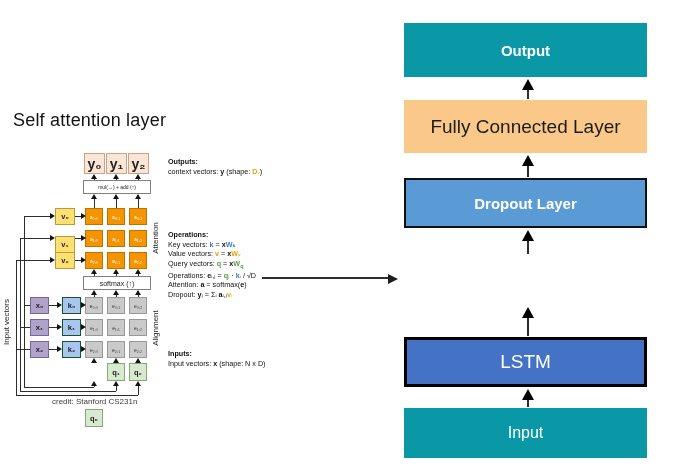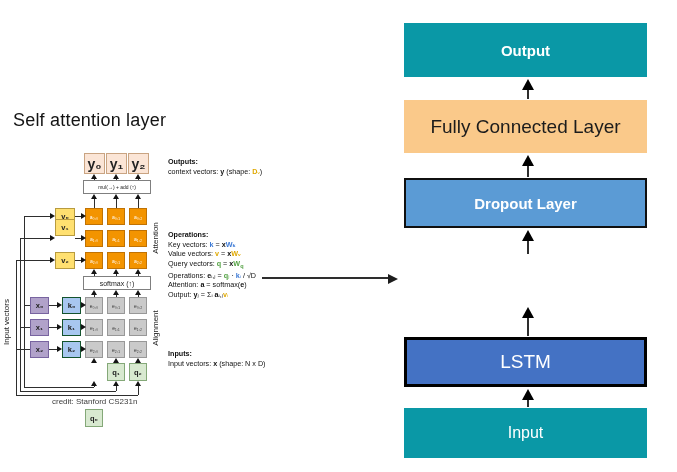--- a/index.html
+++ b/index.html
@@ -58,21 +58,21 @@
   <div class="rot" style="left:126px;top:322px;width:60px;">Alignment</div>
 
   <div class="vb yb" style="left:84px;top:153px;">y₀</div>
   <div class="vb yb" style="left:106px;top:153px;">y₁</div>
   <div class="vb yb" style="left:128px;top:153px;">y₂</div>
 
   <div class="wbox" style="left:83px;top:180px;width:68px;height:14px;font-size:5px;">mul(→) + add (↑)</div>
   <div class="wbox" style="left:83px;top:276px;width:68px;height:14px;font-size:7px;">softmax (↑)</div>
 
   <div class="vb vv" style="left:55px;top:208px;">v₀</div>
-  <div class="vb vv" style="left:55px;top:219px;text-align:right;">v₁</div>
+  <div class="vb vv" style="left:55px;top:236px;text-align:right;">v₁</div>
   <div class="vb vv" style="left:55px;top:252px;">v₂</div>
 
   <div class="gc oc" style="left:85px;top:208px;">a₀,₀</div>
   <div class="gc oc" style="left:107px;top:208px;">a₀,₁</div>
   <div class="gc oc" style="left:129px;top:208px;">a₀,₂</div>
   <div class="gc oc" style="left:85px;top:230px;">a₁,₀</div>
   <div class="gc oc" style="left:107px;top:230px;">a₁,₁</div>
   <div class="gc oc" style="left:129px;top:230px;">a₁,₂</div>
   <div class="gc oc" style="left:85px;top:252px;">a₂,₀</div>
   <div class="gc oc" style="left:107px;top:252px;">a₂,₁</div>
@@ -103,21 +103,21 @@
     <div class="tb-h">Outputs:</div>
     <div><span>context vectors: </span><span class="b">y</span><span> (shape: </span><span class="b gold">D</span><span class="gold">ᵥ</span><span>)</span></div>
   </div>
   <div class="tb" style="left:168px;top:230px;">
     <div class="tb-h">Operations:</div>
     <div><span>Key vectors: </span><span class="b blue">k</span><span> = </span><span class="b">x</span><span class="b blue">Wₖ</span></div>
     <div><span>Value vectors: </span><span class="b gold">v</span><span> = </span><span class="b">x</span><span class="b gold">Wᵥ</span></div>
     <div><span>Query vectors: </span><span class="b green">q</span><span> = </span><span class="b">x</span><span class="b green">W</span><span class="b green sub">q</span></div>
     <div><span>Operations: </span><span class="b">e</span><span>ᵢ,ⱼ</span><span> = </span><span class="b green">q</span><span class="green">ⱼ</span><span> · </span><span class="b blue">k</span><span class="blue">ᵢ</span><span> / √D</span></div>
     <div><span>Attention: </span><span class="b">a</span><span> = softmax(</span><span class="b">e</span><span>)</span></div>
-    <div><span>Output: </span><span class="b">y</span><span>ⱼ</span><span> = Σᵢ </span><span class="b">a</span><span>ᵢ,ⱼ</span><span class="b gold">v</span><span class="gold">ᵢ</span></div>
+    <div><span>Dropout: </span><span class="b">y</span><span>ⱼ</span><span> = Σᵢ </span><span class="b">a</span><span>ᵢ,ⱼ</span><span class="b gold">v</span><span class="gold">ᵢ</span></div>
   </div>
   <div class="tb" style="left:168px;top:349px;">
     <div class="tb-h">Inputs:</div>
     <div><span>Input vectors: </span><span class="b">x</span><span> (shape: N x D)</span></div>
   </div>
 
   <div class="fb teal" style="top:23px;height:54px;font-size:15px;font-weight:bold;">
     <span>Output</span>
   </div>
   <div class="fb peach" style="top:100px;height:53px;font-size:19px;">

